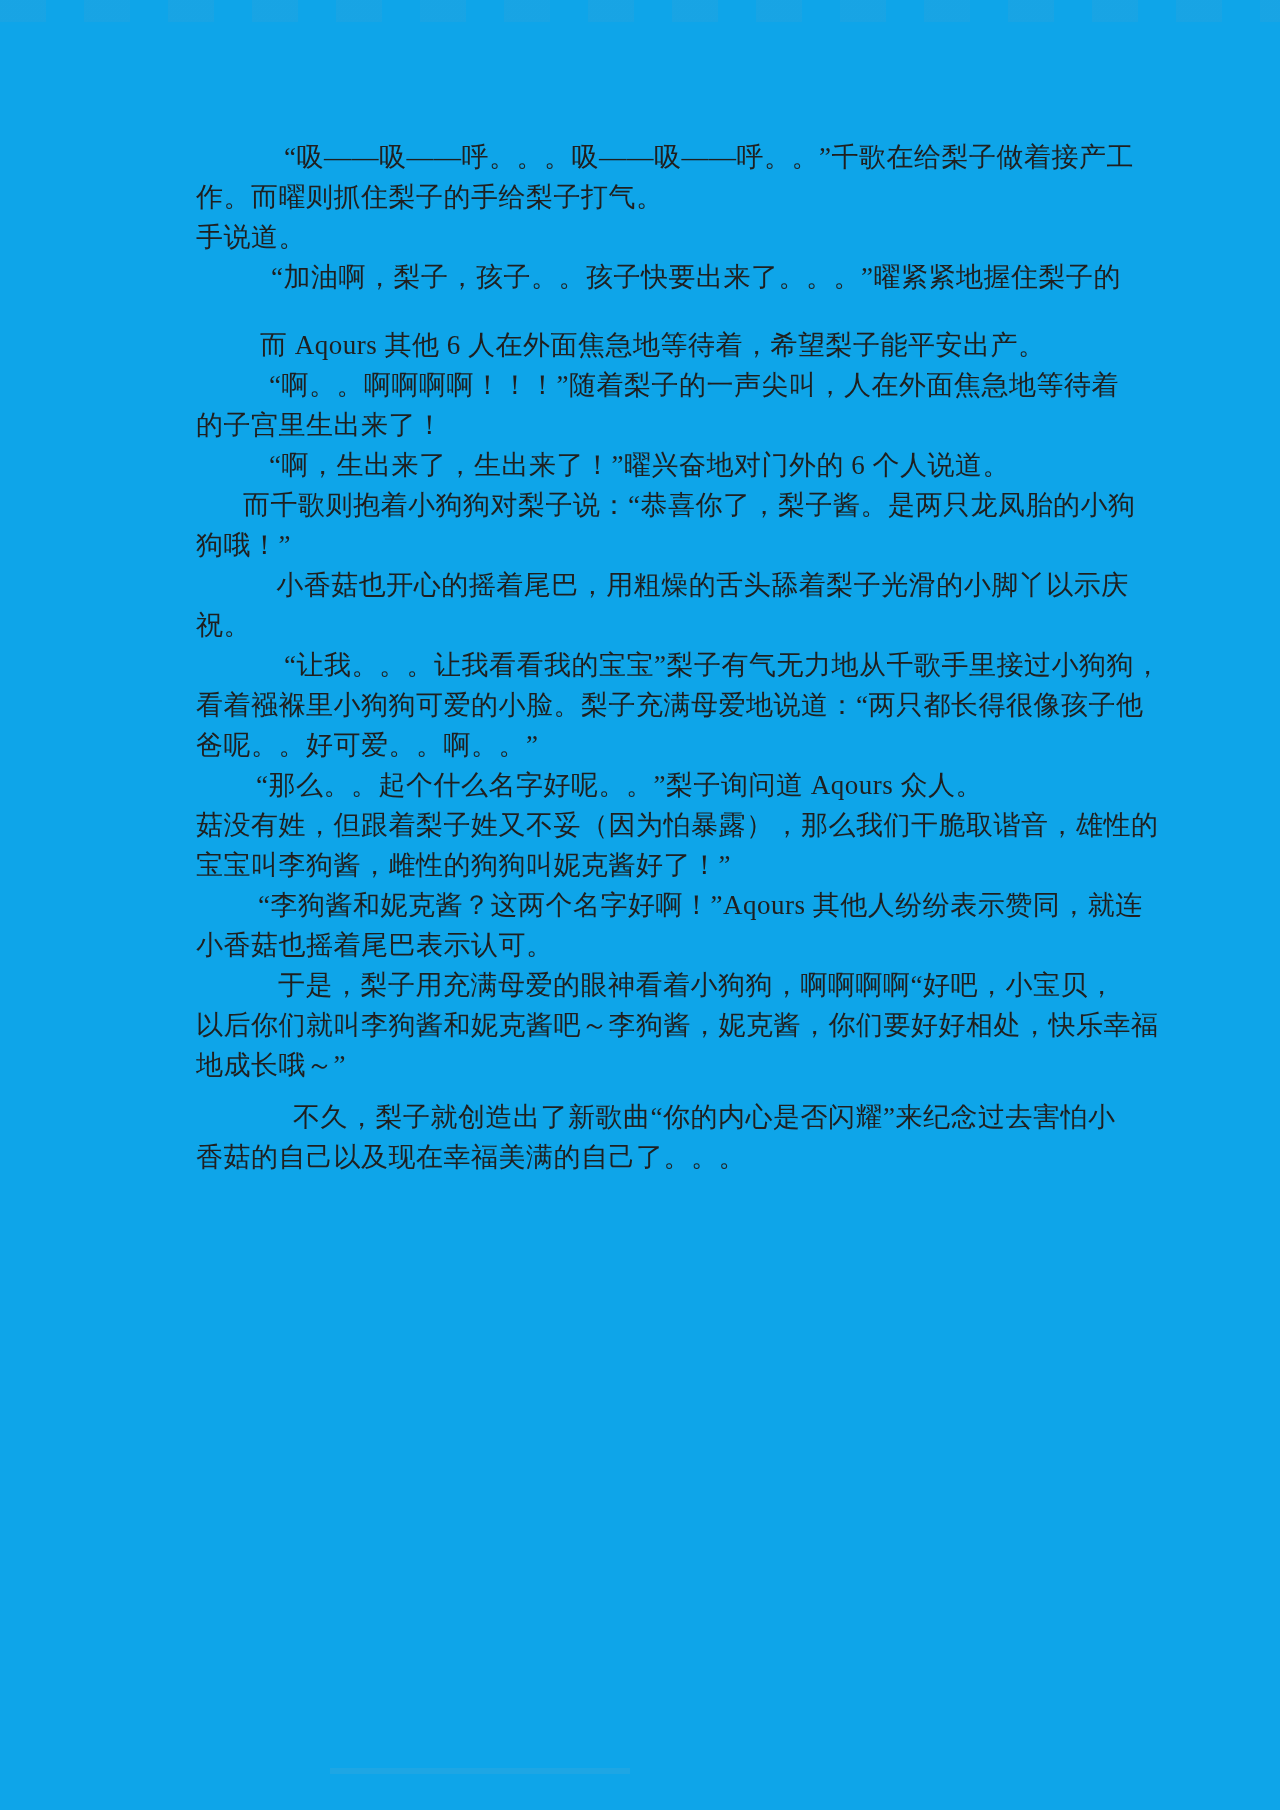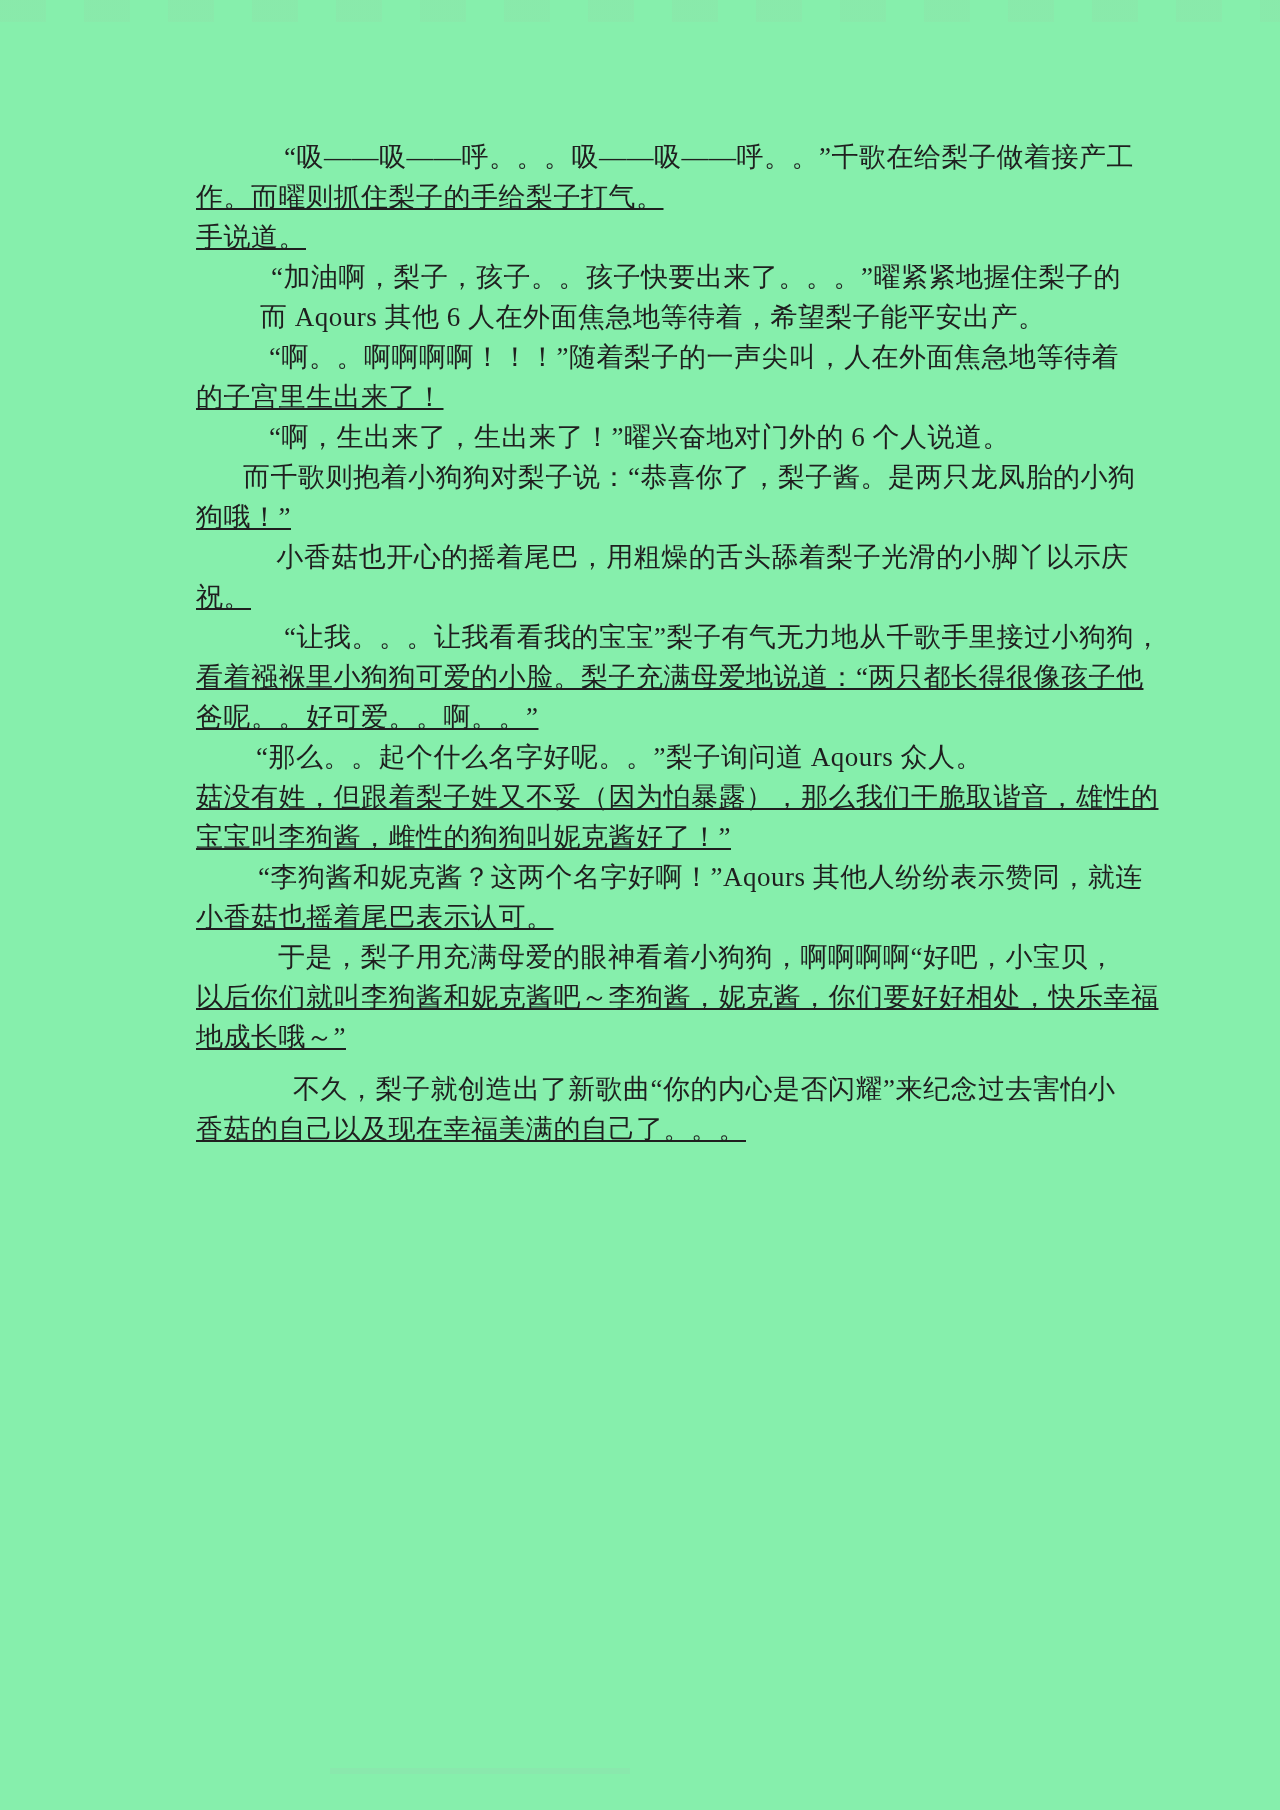--- a/index.html
+++ b/index.html
@@ -10,21 +10,21 @@
     width: 1280px;
     height: 1810px;
     background: #fdfdfd;
     position: relative;
     overflow: hidden;
     font-family: "Liberation Serif", "DejaVu Serif", serif;
   }
   .page {
     position: absolute;
     inset: 0;
-    background: #86efac;
+    background: #0ea5e9;
   }
   
   .edge-artifacts-top {
     position: absolute;
     top: 0; left: 0; right: 0;
     height: 22px;
     background:
       repeating-linear-gradient(90deg,
         rgba(190,150,150,0.06) 0 46px,
         rgba(255,255,255,0) 46px 84px);
@@ -47,28 +47,28 @@
   }
   .tline {
     white-space: nowrap;
     height: 40px;
   }
   
   .ind-88 { padding-left: 88px; }
   .ind-75 { padding-left: 75px; }
   .ind-73 { padding-left: 73px; }
   .ind-68 { padding-left: 68px; text-align: center; }
-  .ind-64 { padding-left: 64px; }
+  .ind-64 { padding-left: 64px; margin-top: 28px; }
   .ind-62 { padding-left: 62px; }
   .ind-60 { padding-left: 60px; }
   .ind-47 { padding-left: 47px; }
   .ind-82 { padding-left: 82px; }
   .ind-93 { padding-left: 93px; }
   .ind-97 { padding-left: 97px; margin-top: 12px; }
-  .ind-0  { padding-left: 0; text-decoration: underline; }
+  .ind-0  { padding-left: 0; }
 </style>
 </head>
 <body>
 
 <div class="page">
 
   <div class="edge-artifacts-top"></div>
 
   <div class="doc-text">
     <div class="tline ind-88">“吸——吸——呼。。。吸——吸——呼。。”千歌在给梨子做着接产工</div>

